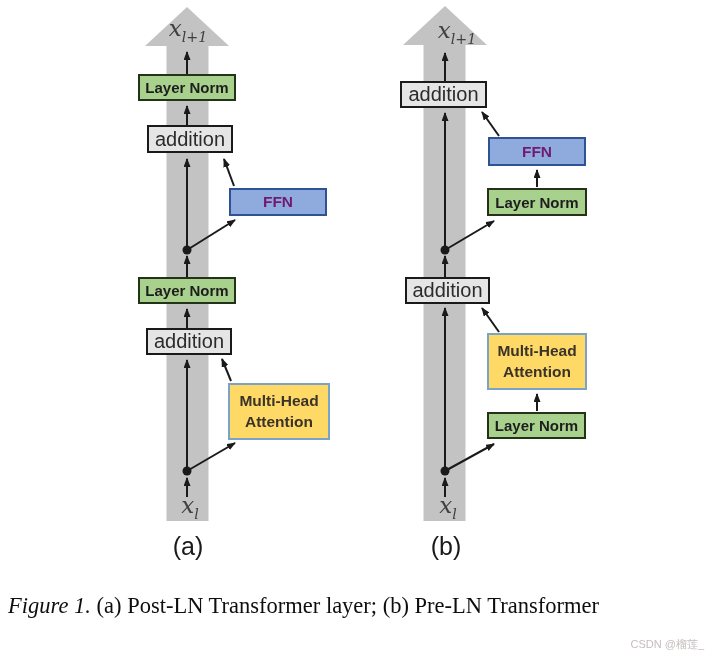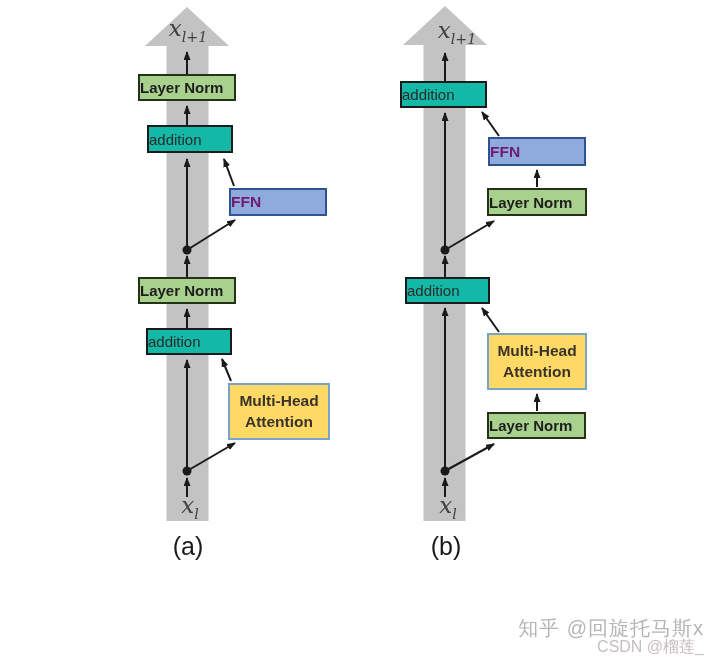--- a/index.html
+++ b/index.html
@@ -12,43 +12,43 @@
   }
   html,body{margin:0;padding:0;background:#fff;}
   .stage{position:relative;width:720px;height:658px;background:#fff;overflow:hidden;
          font-family:"Liberation Sans",sans-serif;}
   svg.lines{position:absolute;left:0;top:0;z-index:1;}
   .gray-shape{fill:var(--arrow-gray);}
   .edge{stroke:var(--line-black);stroke-width:2;fill:none;}
   .dot{fill:var(--line-black);}
   .ah{fill:var(--line-black);}
 
-  .box{position:absolute;z-index:2;display:flex;align-items:center;justify-content:flex-start;
+  .box{position:absolute;z-index:2;display:flex;align-items:center;justify-content:center;
        box-sizing:border-box;text-align:center;}
   .green{background:var(--green-fill);border:2px solid var(--green-border);
          color:#1d1d1d;font-weight:600;font-size:15px;}
-  .white{background:#14b8a6;border:2px solid var(--box-border-dark);
-         color:#2b2b2b;font-weight:400;font-size:15px;}
+  .white{background:#e5e5e5;border:2px solid var(--box-border-dark);
+         color:#2b2b2b;font-weight:400;font-size:20px;}
   .blue{background:var(--blue-fill);border:2px solid var(--blue-border);
         color:#701a75;font-weight:700;font-size:15.5px;}
   .yellow{background:var(--yellow-fill);border:2px solid var(--yellow-border);
           color:#3a332a;font-weight:600;font-size:15.5px;line-height:1.35;padding:16px 8px;}
 
   .mvar{position:absolute;z-index:2;font-family:"DejaVu Serif",serif;font-style:italic;
         font-size:23px;color:#404040;text-align:center;}
   .mvar sub{font-size:0.62em;font-style:italic;}
   .sub-label{position:absolute;z-index:2;font-size:25px;color:#1a1a1a;text-align:center;}
 
   .caption{position:absolute;left:8px;top:590px;width:708px;z-index:2;
            font-family:"Liberation Serif",serif;font-size:22.5px;color:#0e0e0e;line-height:31px;}
   .caption em{font-style:italic;}
 
   .wm-zhihu{position:absolute;right:16px;top:615px;z-index:3;font-size:20px;
             color:var(--watermark-gray);letter-spacing:1px;}
-  .wm-csdn{position:absolute;right:16px;top:637px;z-index:3;font-size:16px;
+  .wm-csdn{position:absolute;right:16px;top:637px;z-index:3;font-size:11px;
            color:var(--watermark-csdn);}
 </style>
 </head>
 <body>
 
 <div class="stage">
 
   <svg class="lines" width="720" height="658" viewBox="0 0 720 658">
     <defs>
       <marker id="arr" markerWidth="10" markerHeight="8" refX="8" refY="3.5" orient="auto" markerUnits="userSpaceOnUse">
@@ -160,18 +160,18 @@
     <span>Layer Norm</span>
   </div>
 
   <div class="mvar" style="left:418px;top:492px;width:60px;">
     <span>x</span><sub>l</sub>
   </div>
 
   <div class="sub-label" style="left:416px;top:532px;width:60px;">(b)</div>
 
   <div class="caption">
+    <div><em>Figure 1.</em><span> (a) Post-LN Transformer layer; (b) Pre-LN Transformer</span></div>
   </div>
 
-  <div class="wm-zhihu">知乎 @回旋托马斯x</div>
   <div class="wm-csdn">CSDN @榴莲_</div>
 
 </div>
 
 </body></html>

